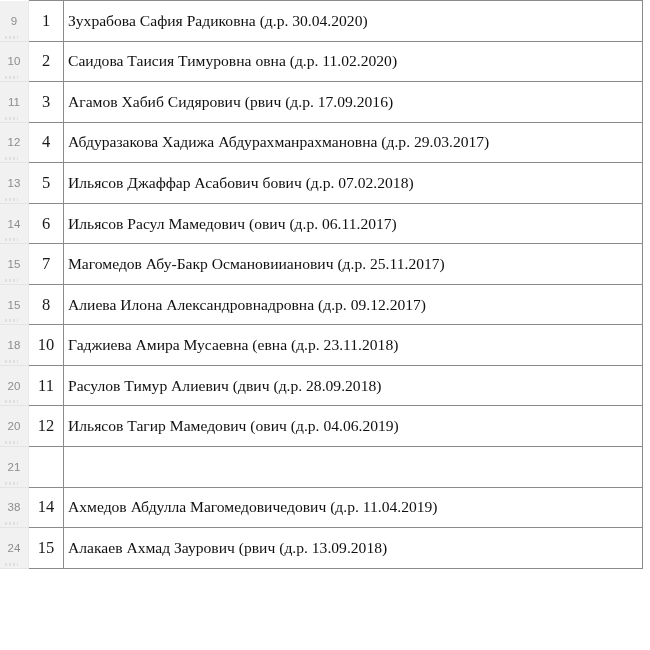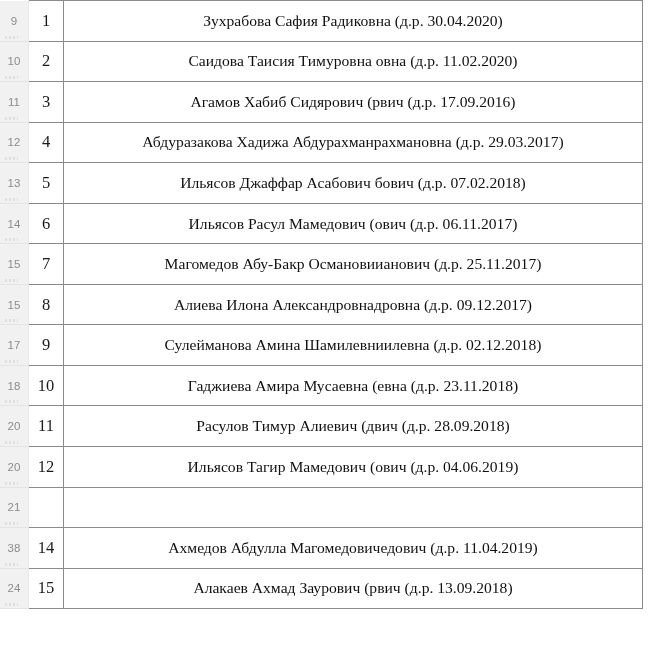--- a/index.html
+++ b/index.html
@@ -76,21 +76,20 @@
     color: #1a1a1a;
     padding: 0;
     background: #ffffff;
   }
 
   
   td.namecell {
     border-top: 1px solid #8a8a8a;
     border-bottom: 1px solid #8a8a8a;
     border-right: 1px solid #8a8a8a;
-    text-align: center;
     vertical-align: middle;
     font-size: 15.6px;
     color: #111111;
     padding: 0 4px;
     white-space: nowrap;
     overflow: hidden;
     background: #ffffff;
   }
 
   
@@ -154,26 +153,20 @@
           <td class="namecell">Магомедов Абу-Бакр Османовиианович  (д.р. 25.11.2017)</td>
           <td class="tailcell"></td>
         </tr>
         <tr>
           <td class="rowhead"><span>15</span><span class="tick"></span></td>
           <td class="numcell">8</td>
           <td class="namecell">Алиева Илона Александровнадровна  (д.р. 09.12.2017)</td>
           <td class="tailcell"></td>
         </tr>
         <tr>
-          <td class="rowhead"><span>17</span><span class="tick"></span></td>
-          <td class="numcell">9</td>
-          <td class="namecell">Сулейманова Амина Шамилевниилевна  (д.р. 02.12.2018)</td>
-          <td class="tailcell"></td>
-        </tr>
-        <tr>
           <td class="rowhead"><span>18</span><span class="tick"></span></td>
           <td class="numcell">10</td>
           <td class="namecell">Гаджиева Амира Мусаевна  (евна  (д.р. 23.11.2018)</td>
           <td class="tailcell"></td>
         </tr>
         <tr>
           <td class="rowhead"><span>20</span><span class="tick"></span></td>
           <td class="numcell">11</td>
           <td class="namecell">Расулов Тимур Алиевич  (двич  (д.р. 28.09.2018)</td>
           <td class="tailcell"></td>

